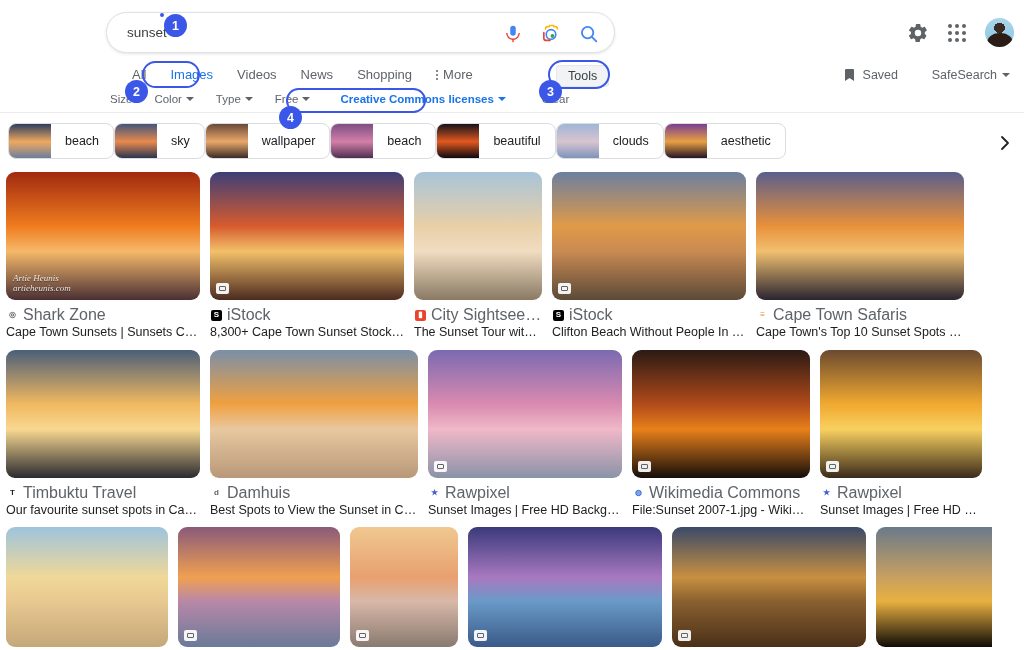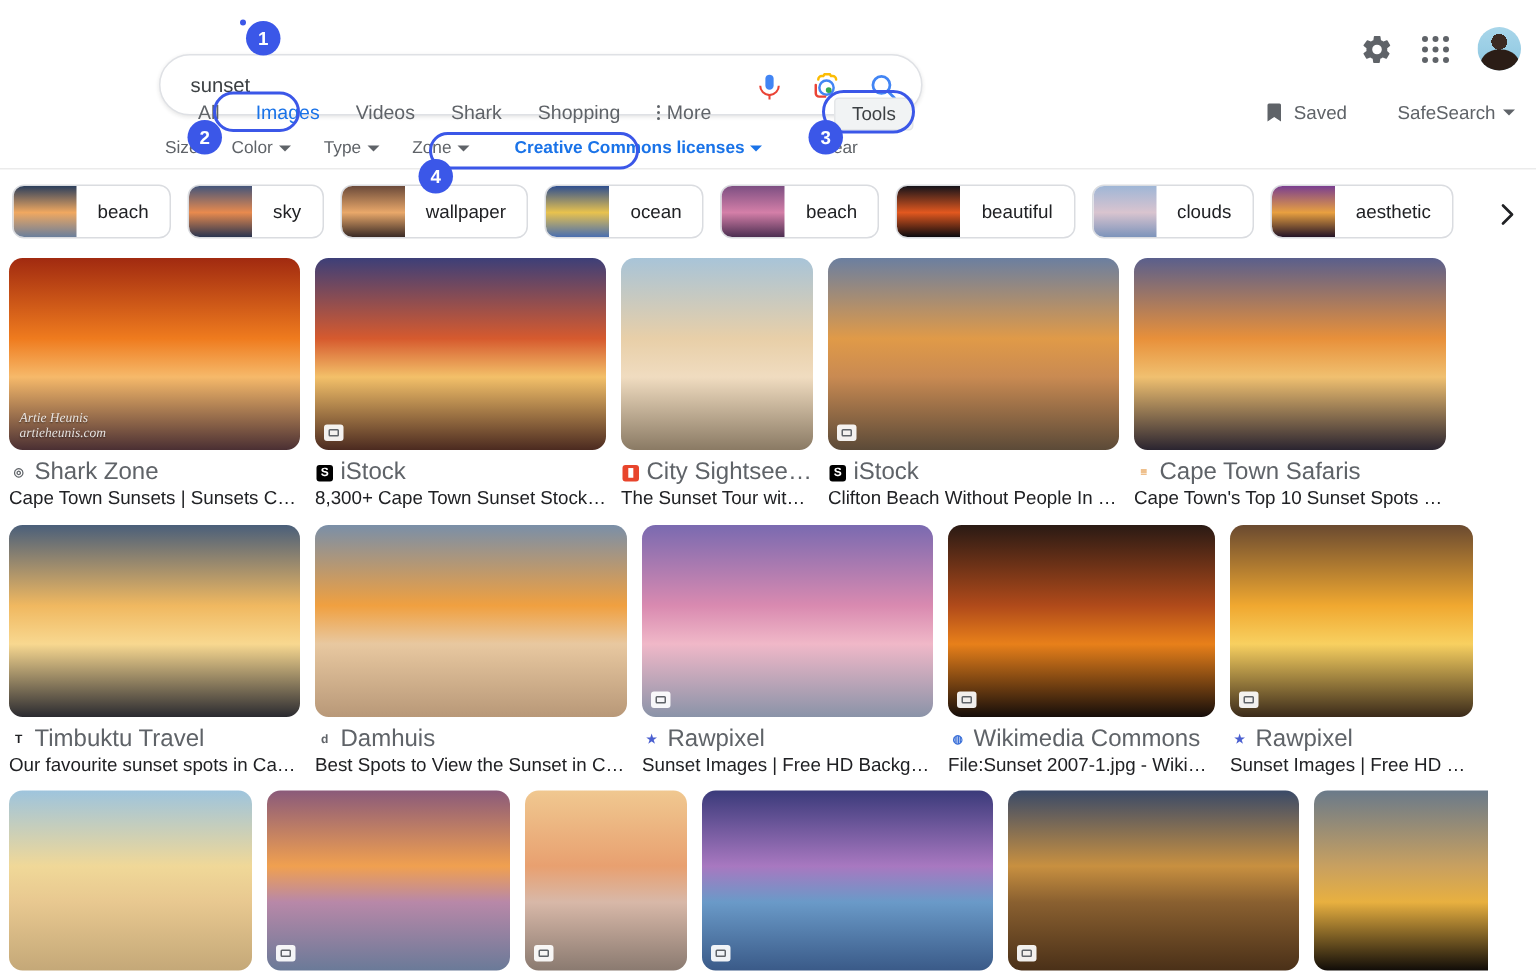--- a/index.html
+++ b/index.html
@@ -25,21 +25,21 @@
   .logo span { font-weight:400; }
   .lg-b1{color:#4285F4;} .lg-r1{color:#EA4335;} .lg-y{color:#FBBC05;}
   .lg-b2{color:#4285F4;} .lg-g{color:#34A853;} .lg-r2{color:#EA4335;}
 
   .searchbar {
     position:absolute; left:106px; top:12px;
     width:509px; height:41px;
     border:1px solid #dfe1e5; border-radius:24px;
     background:#fff;
     box-shadow:0 1px 3px rgba(32,33,36,.12);
-    display:flex; align-items:center;margin-top:24px;
+    display:flex; align-items:center;
   }
   .search-input {
     border:0; outline:none; background:transparent;
     font-size:13.5px; font-family:"Liberation Sans", sans-serif;
     color:#3c4043;
     margin-left:18px; width:350px; height:24px;
   }
   .search-actions {
     position:absolute; right:14px; top:0; height:41px;
     display:flex; align-items:center; gap:16px;
@@ -120,21 +120,21 @@
   .hdr-divider {
     position:absolute; left:0; top:112px; width:1024px; height:1px;
     background:#ebebeb;
   }
 
   
   .chipstrip {
     position:absolute; left:0; top:119px; width:1024px; height:52px;
     background:#fff; overflow:hidden;
   }
-  .chips { display:flex; align-items:center; gap:11px; padding:4px 0 0 8px; }
+  .chips { display:flex; align-items:center; padding:4px 0 0 8px; }
   .chip {
     display:flex; align-items:center;
     height:36px; border:1px solid #dadce0; border-radius:8px;
     background:#fff; overflow:hidden; cursor:pointer; flex:0 0 auto;
   }
   .chip-thumb { width:42px;height:34px; flex:0 0 auto; }
   .chip-label { font-size:12.5px; color:#202124; padding:0 14px; white-space:nowrap; }
   .chip-next {
     position:absolute; right:2px; top:7px;
     width:34px;height:34px;border-radius:50%;
@@ -238,21 +238,21 @@
           <i></i>
           <i></i>
       </span>
       <span class="avatar"></span>
     </div>
 
     <div class="navrow">
       <span class="navtab">All</span>
       <span class="navtab active">Images</span>
       <span class="navtab">Videos</span>
-      <span class="navtab">Shark</span>
+      <span class="navtab">News</span>
       <span class="navtab">Shopping</span>
       <span class="navtab more">
         <span class="vdots">
             <i></i>
             <i></i>
             <i></i>
           </span>
         <span>More</span>
       </span>
     </div>
@@ -277,21 +277,21 @@
       </span>
       <span class="filt">
         <span>Color</span>
         <span class="caret"></span>
       </span>
       <span class="filt">
         <span>Type</span>
         <span class="caret"></span>
       </span>
       <span class="filt">
-        <span>Zone</span>
+        <span>Free</span>
         <span class="caret"></span>
       </span>
       <span class="filt cc">
         <span>Creative Commons licenses</span>
         <span class="caret blue"></span>
       </span>
       <span class="filt clear">
         <span>Clear</span>
       </span>
     </div>
@@ -305,24 +305,20 @@
           <div class="chip-thumb" style="background: linear-gradient(rgb(44, 63, 92) 0%, rgb(240, 168, 96) 52%, rgb(107, 127, 156) 100%);"></div>
           <div class="chip-label">beach</div>
         </div>
         <div class="chip">
           <div class="chip-thumb" style="background: linear-gradient(rgb(68, 85, 122) 0%, rgb(232, 138, 78) 52%, rgb(42, 53, 80) 100%);"></div>
           <div class="chip-label">sky</div>
         </div>
         <div class="chip">
           <div class="chip-thumb" style="background: linear-gradient(rgb(107, 74, 58) 0%, rgb(233, 168, 106) 52%, rgb(58, 43, 38) 100%);"></div>
           <div class="chip-label">wallpaper</div>
-        </div>
-        <div class="chip">
-          <div class="chip-thumb" style="background: linear-gradient(rgb(47, 79, 143) 0%, rgb(232, 194, 78) 52%, rgb(74, 111, 176) 100%);"></div>
-          <div class="chip-label">ocean</div>
         </div>
         <div class="chip">
           <div class="chip-thumb" style="background: linear-gradient(rgb(125, 79, 130) 0%, rgb(212, 127, 168) 52%, rgb(77, 47, 82) 100%);"></div>
           <div class="chip-label">beach</div>
         </div>
         <div class="chip">
           <div class="chip-thumb" style="background: linear-gradient(rgb(21, 19, 26) 0%, rgb(226, 88, 31) 52%, rgb(11, 10, 14) 100%);"></div>
           <div class="chip-label">beautiful</div>
         </div>
         <div class="chip">

